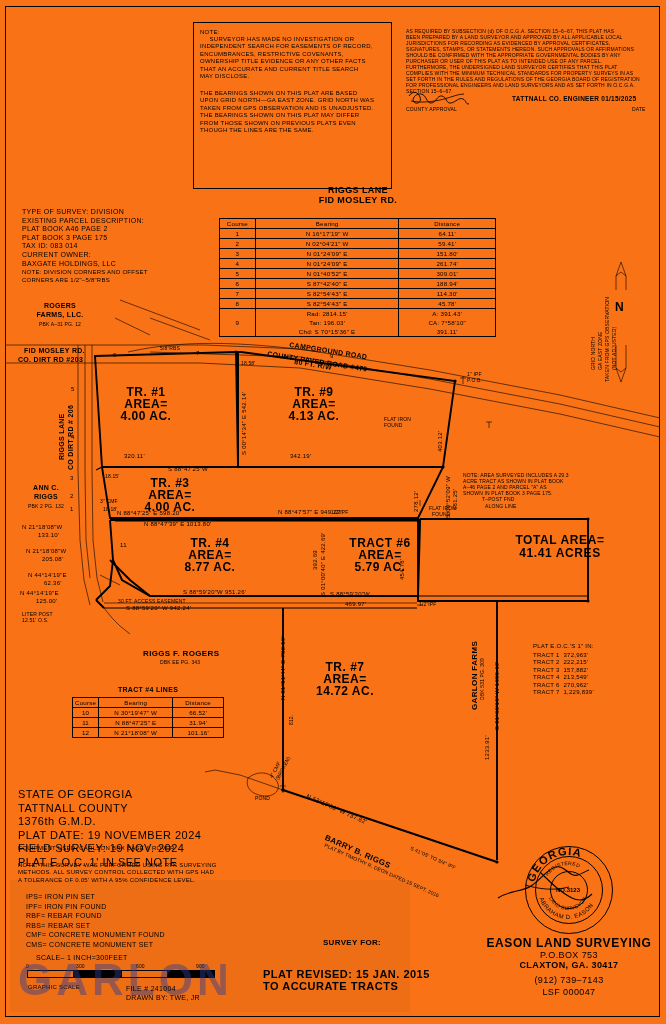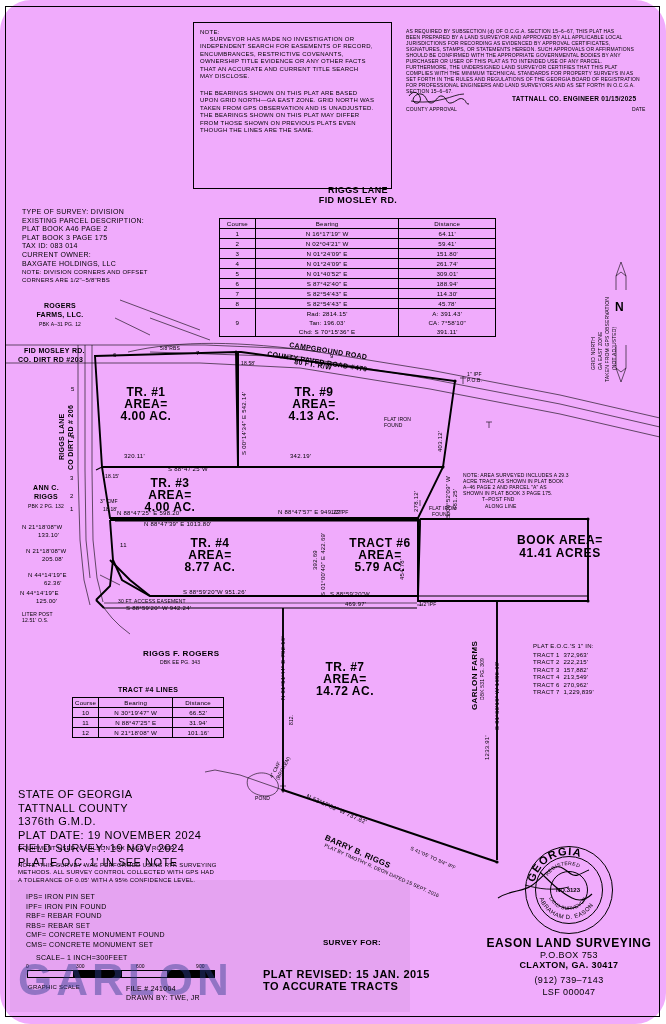--- a/index.html
+++ b/index.html
@@ -2,21 +2,21 @@
 <html><head>
 <meta charset="utf-8">
 <style>
   html,body{margin:0;padding:0;background:#ffffff;}
   body{
     width:666px;height:1024px;position:relative;overflow:hidden;
     font-family:"Liberation Sans", sans-serif;
     color:#000;
     -webkit-font-smoothing:antialiased;
   }
-  .page{position:absolute;inset:0;background:#f0abfc;border-radius:31px;}
+  .page{position:absolute;inset:0;background:#f97316;}
   .border-outer{position:absolute;left:5px;top:6px;width:655px;height:1011px;border:1.2px solid #000;box-sizing:border-box;}
   .abs{position:absolute;}
   .nw{white-space:nowrap;}
   .pre{white-space:pre;}
 
   
   .t5{font-size:5px;line-height:6px;letter-spacing:.15px;}
   .t6{font-size:6px;line-height:7.4px;letter-spacing:.25px;}
   .t65{font-size:6.5px;line-height:8px;letter-spacing:.25px;}
   .t7{font-size:7px;line-height:8.6px;letter-spacing:.3px;}
@@ -388,21 +388,21 @@
   <div class="abs t6" style="left:70px;top:493px;">2</div>
   <div class="abs t6" style="left:70px;top:506px;">1</div>
   <div class="abs t6" style="left:120px;top:542px;">11</div>
   <div class="abs t5 nw" style="left:160px;top:345px;">5/8"RBS</div>
   <div class="abs t5 nw" style="left:241px;top:360px;">18.58'</div>
 
   <div class="abs t5 pre" style="left:463px;top:472px;">NOTE: AREA SURVEYED INCLUDES A 29.3
 ACRE TRACT AS SHOWN IN PLAT BOOK
 A–46 PAGE 2 AND PARCEL "A" AS
 SHOWN IN PLAT BOOK 3 PAGE 175.</div>
-  <div class="abs t12 b ctr" style="left:480px;top:533px;width:160px;">BOOK AREA=</div>
+  <div class="abs t12 b ctr" style="left:480px;top:533px;width:160px;">TOTAL AREA=</div>
   <div class="abs t12 b ctr" style="left:480px;top:546px;width:160px;">41.41 ACRES</div>
 
   <div class="abs t6" style="left:533px;top:643px;">PLAT E.O.C.'S 1" IN:</div>
   <div class="abs t6 pre" style="left:533px;top:652px;">TRACT 1  372,963'
 TRACT 2  222,215'
 TRACT 3  157,882'
 TRACT 4  213,549'
 TRACT 6  270,962'
 TRACT 7  1,229,839'</div>
 

